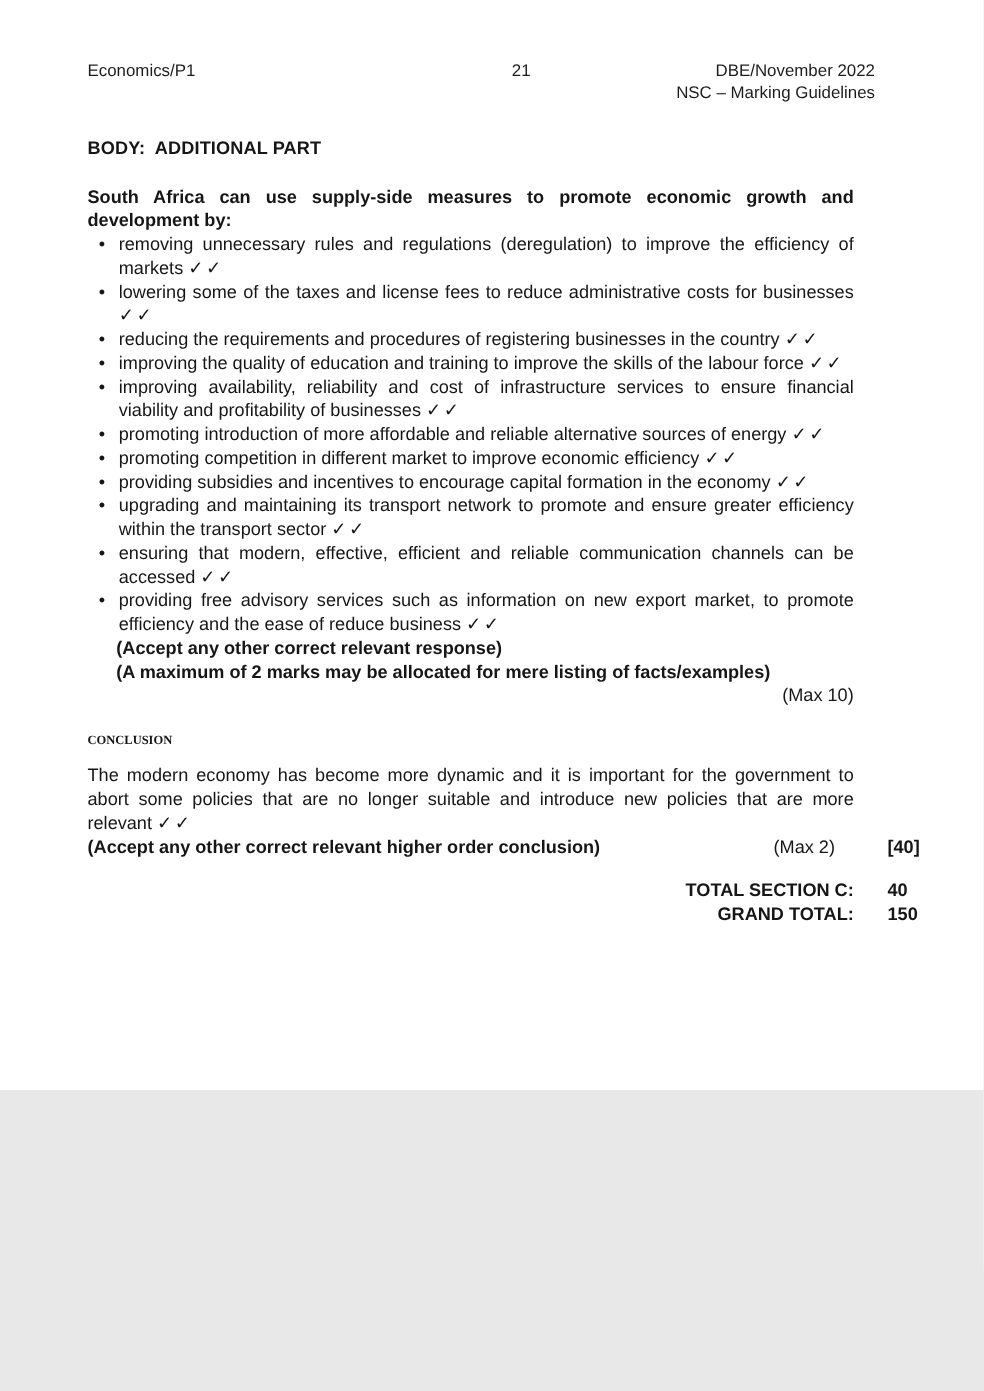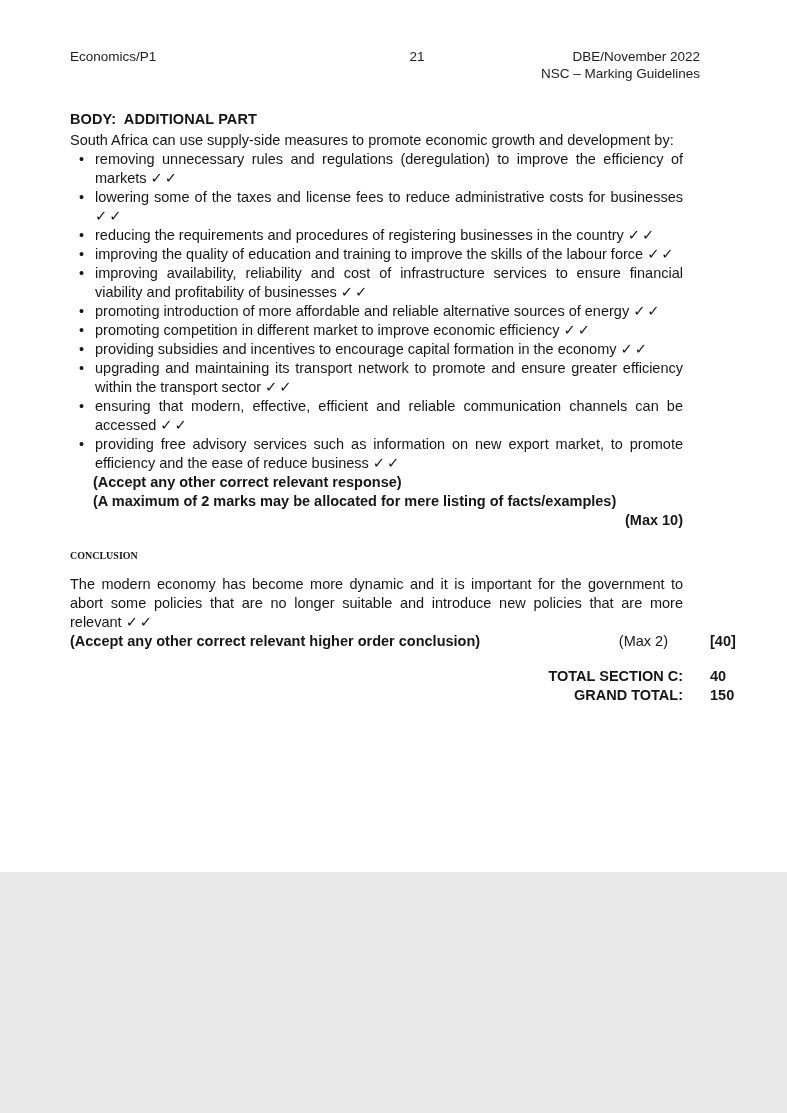--- a/index.html
+++ b/index.html
@@ -23,29 +23,29 @@
   .header-center { text-align:right; }
   
   .main {
     position:absolute; top:110px; left:70px; width:613px;
     font-size:14.5px; line-height:19px;
   }
   .section-heading {
     margin:0; font-size:14.5px; font-weight:bold;
     white-space:pre-wrap; letter-spacing:0.1px;
   }
-  .intro { margin:2px 0 0 0; font-weight:normal; text-align:justify; }
+  .intro { margin:20px 0 0 0; font-weight:bold; text-align:justify; }
   .bullets { margin:0; padding:0; list-style:none; text-align:justify; }
   .bullets li { position:relative; padding-left:25px; }
   .bullets li .bullet-dot {
     position:absolute; left:9px; top:0;
   }
   .ticks { letter-spacing:2px; white-space:nowrap; }
   .note { font-weight:bold; padding-left:23px; }
-  .max-right { text-align:right;font-weight:bold; }
+  .max-right { text-align:right; }
   .conclusion-heading { margin:16px 0 0 0; font-size:10px; font-weight:bold;font-family:Liberation Serif, serif; }
   .conclusion-para { margin:10px 0 0 0; text-align:justify; }
   .accept-row { position:relative; font-weight:bold; }
   .accept-row .max2 { position:absolute; right:15px; top:0; font-weight:normal; }
   .accept-row .m40 { position:absolute; left:640px; top:0; font-weight:bold; }
   .totals { margin-top:16px; }
   .total-row { position:relative; text-align:right; font-weight:bold; }
   .total-row .total-value { position:absolute; left:640px; top:0; text-align:right; }
   
   .footer {

